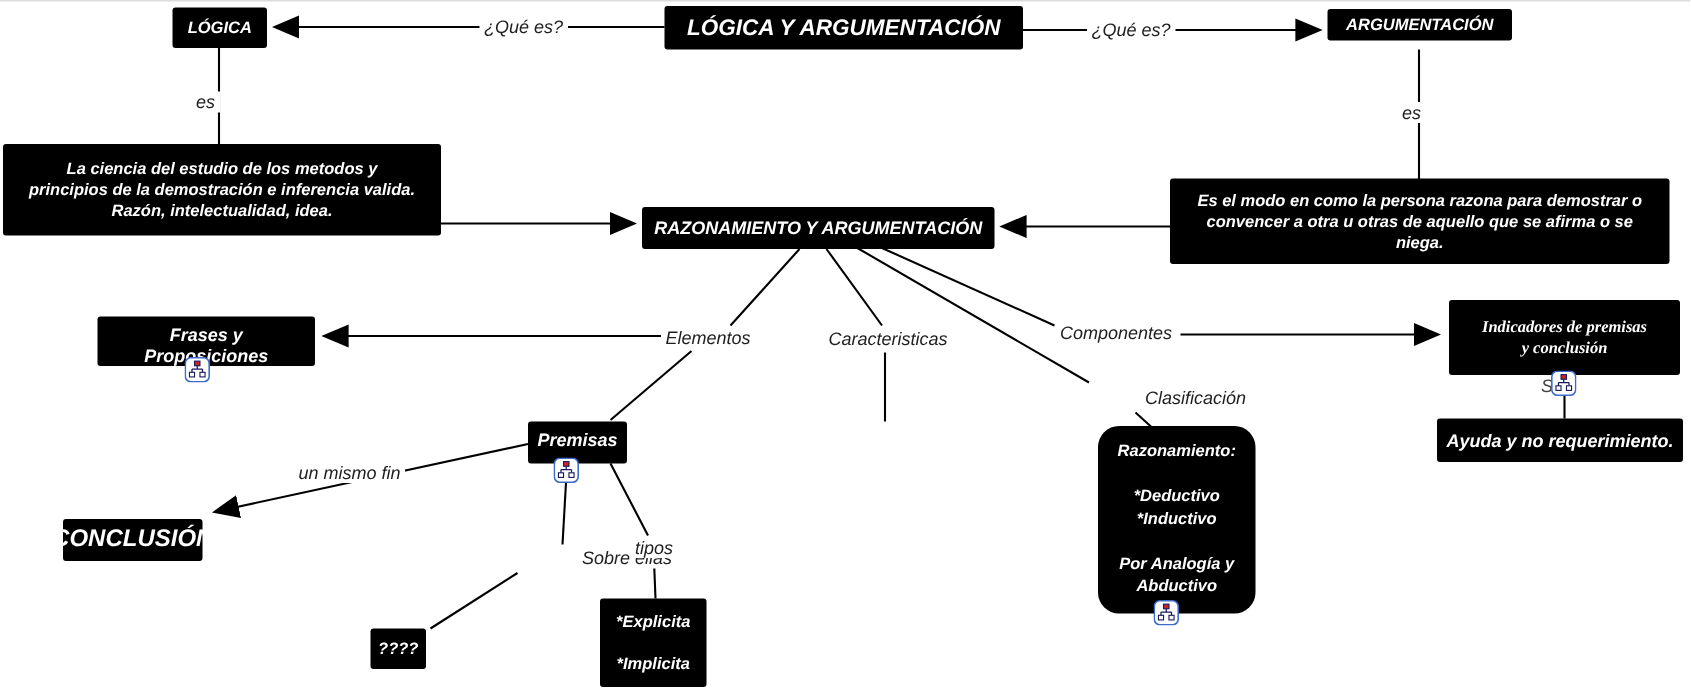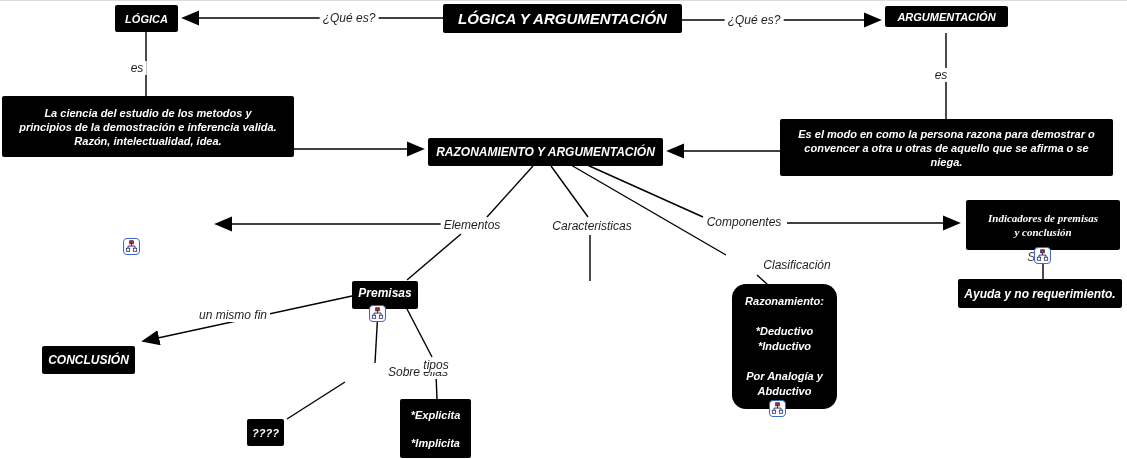--- a/index.html
+++ b/index.html
@@ -78,24 +78,25 @@
   <div class="node" style="left:2px;top:95px;width:292px;height:61px;">La ciencia del estudio de los metodos y
 principios de la demostración e inferencia valida.
 Razón, intelectualidad, idea.</div>
 
   <div class="node" style="left:780px;top:118px;width:333px;height:57px;">Es el modo en como la persona razona para demostrar o
 convencer a otra u otras de aquello que se afirma o se
 niega.</div>
 
   <div class="node" style="left:428px;top:137px;width:235px;height:28px;font-size:12px;">RAZONAMIENTO Y ARGUMENTACIÓN</div>
 
+  <div class="node" style="left:65px;top:210px;width:145px;height:33px;font-size:12px;align-items:flex-start;padding-top:5px;">Frases y Proposiciones</div>
 
   <div class="node" style="left:352px;top:280px;width:66px;height:28px;font-size:12px;align-items:flex-start;padding-top:5px;">Premisas</div>
 
-  <div class="node" style="left:42px;top:345px;width:93px;height:28px;font-size:12px;">CONCLUSIÓN</div>
+  <div class="node" style="left:42px;top:345px;width:93px;height:28px;font-size:16px;">CONCLUSIÓN</div>
 
   <div class="node" style="left:247px;top:418px;width:37px;height:27px;">????</div>
 
   <div class="node" style="left:400px;top:398px;width:71px;height:59px;">*Explicita
 
 *Implicita</div>
 
 
   <div class="node big clasif-box" style="left:732px;top:283px;width:105px;height:125px;">Razonamiento:
 

